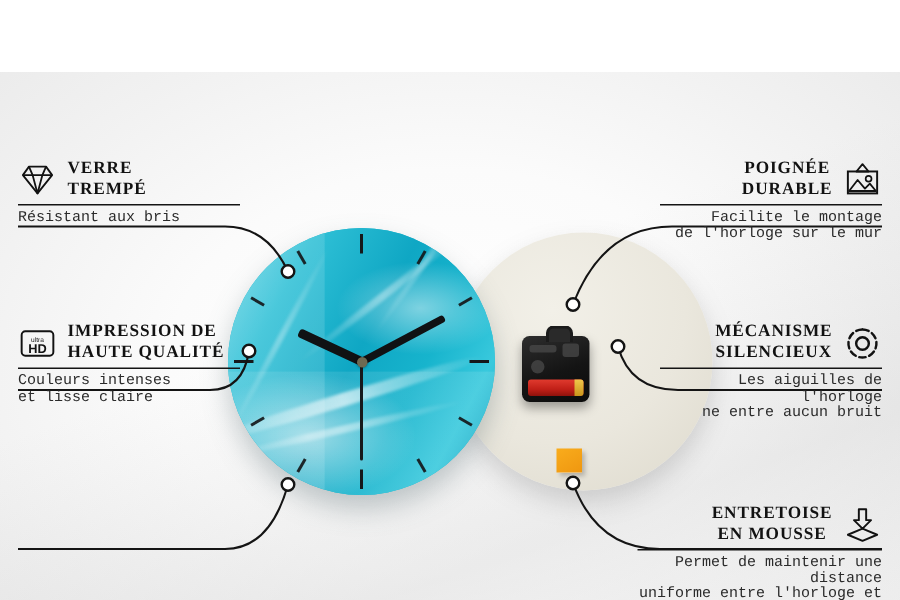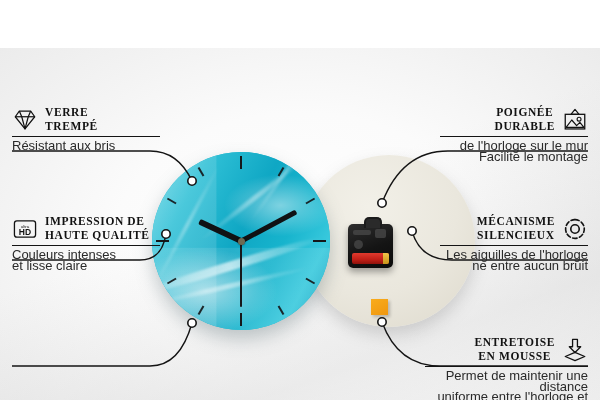--- a/index.html
+++ b/index.html
@@ -195,22 +195,22 @@
     text-transform: uppercase;
   }
   .callout.left .title { text-align: left; }
   .callout.right .title { text-align: center; }
   .callout .rule {
     height: 0;
     border-top: 1.4px solid #141414;
     margin: 3px 0 4px 0;
   }
   .callout .desc {
-    font-family: Liberation Sans, sans-serif;
-    font-size: 13px;
+    font-family: Liberation Mono, monospace;
+    font-size: 10px;
     line-height: 10.6px;
     color: #2a2a2a;
   }
   .callout.right .desc { text-align: right; }
   .icon {
     width: 26px;
     height: 26px;
     flex: 0 0 26px;
     display: block;
   }
@@ -342,22 +342,22 @@
       </div>
       <svg class="icon" viewBox="0 0 32 32">
         <path d="M16,3 L11,9 L21,9 Z" fill="none" stroke="#121212" stroke-width="1.5" stroke-linejoin="round"></path>
         <rect x="4" y="9" width="24" height="18" fill="none" stroke="#121212" stroke-width="1.6"></rect>
         <circle cx="21" cy="15" r="2.4" fill="none" stroke="#121212" stroke-width="1.4"></circle>
         <path d="M5,25 L12,16 L18,23 L22,19 L27,25 Z" fill="none" stroke="#121212" stroke-width="1.5" stroke-linejoin="round"></path>
       </svg>
     </div>
     <div class="rule"></div>
     <div class="desc">
+      <div>Facilite le montage</div>
       <div>de l'horloge sur le mur</div>
-      <div>Facilite le montage</div>
     </div>
   </div>
 
   <div class="callout right" style="left:440px; top:167px;">
     <div class="head">
       <div class="title">
         <div>MÉCANISME</div>
         <div>SILENCIEUX</div>
       </div>
       <svg class="icon" viewBox="0 0 32 32">

